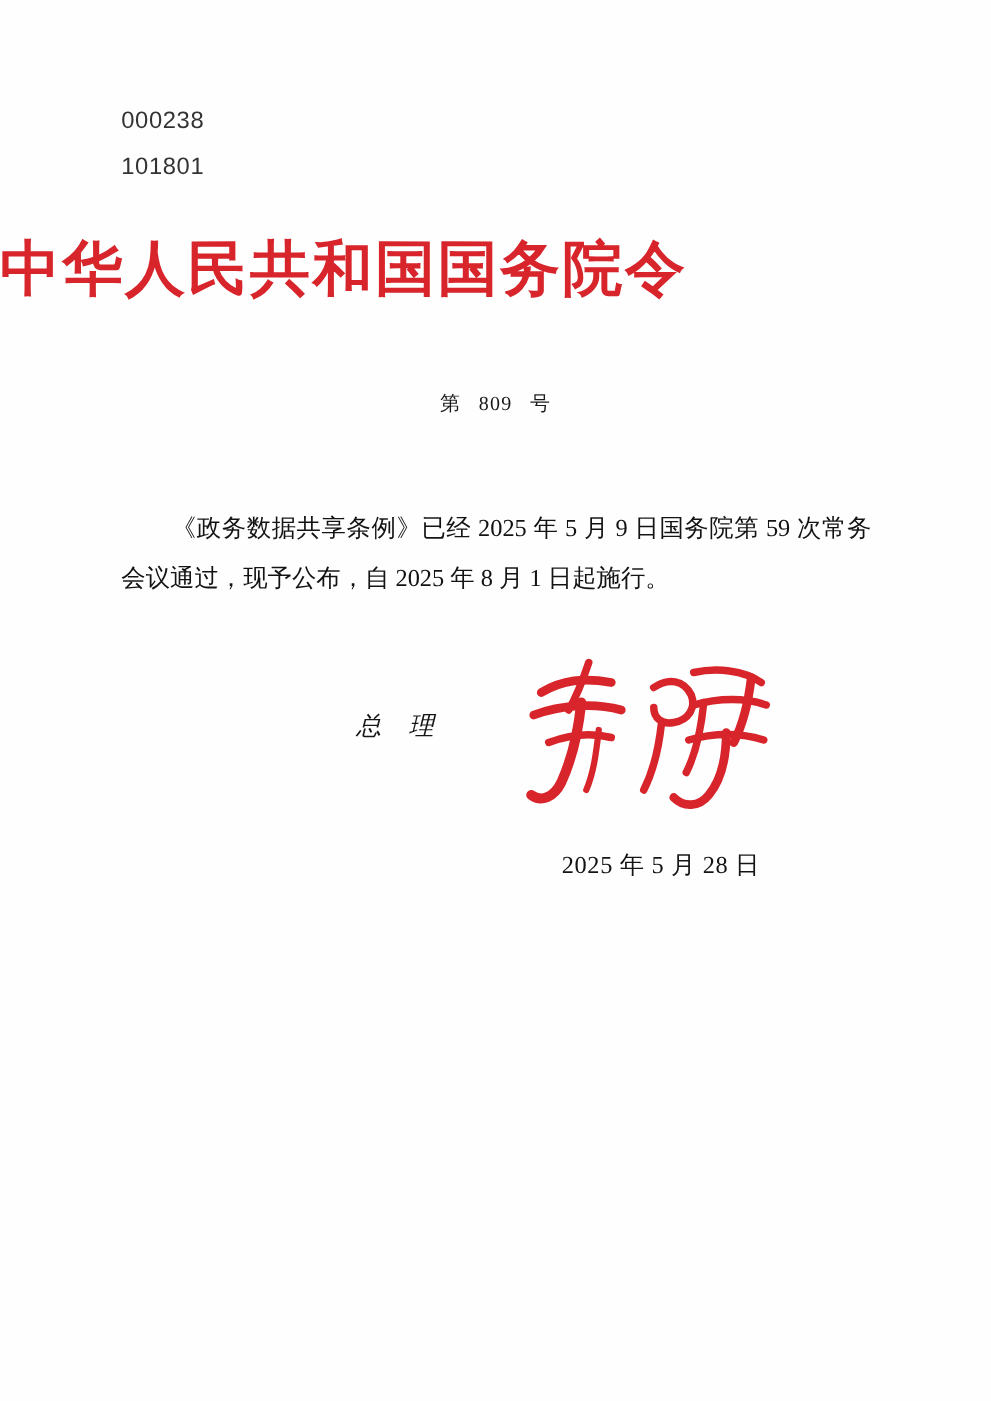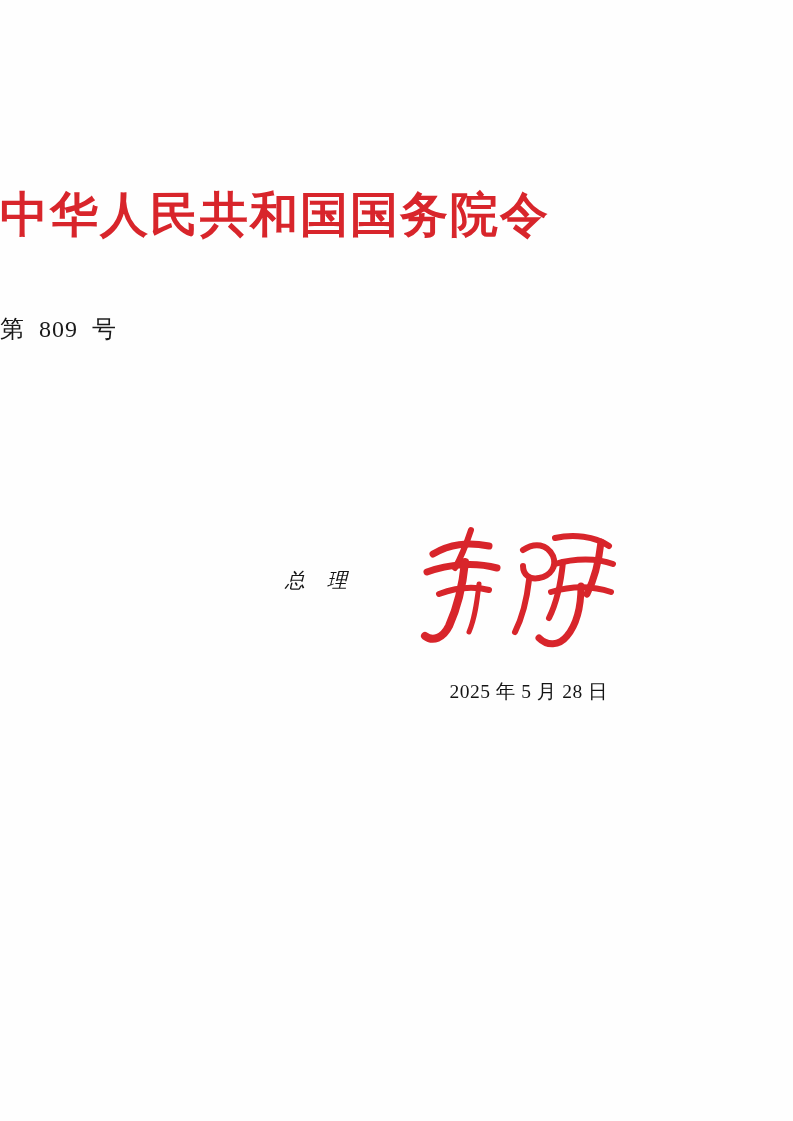--- a/index.html
+++ b/index.html
@@ -50,21 +50,22 @@
     letter-spacing: 2px;
     white-space: nowrap;
   }
 
   
   .order-no {
     position: absolute;
     left: 0;
     right: 0;
     top: 313px;
-    font-size: 24px;
+    text-align: center;
+    font-size: 16px;
     letter-spacing: 1px;
     color: #1a1a1a;
   }
   .order-no .gap {
     display: inline-block;
     width: 14px;
   }
 
   
   .body-text {
@@ -122,27 +123,32 @@
     letter-spacing: 0.5px;
     color: #141414;
     padding-left: 36px;
   }
 </style>
 </head>
 <body>
 
 <div class="page">
 
+  <div class="doc-numbers">
+    <div>000238</div>
+    <div>101801</div>
+  </div>
 
   <div class="doc-title">中华人民共和国国务院令</div>
 
   <div class="order-no">
     <span>第</span><span class="gap"></span><span>809</span><span class="gap"></span><span>号</span>
   </div>
 
+  <div class="body-text"><span class="indent"></span><span>《政务数据共享条例》已经 2025 年 5 月 9 日国务院第 59 次常务会议通过，现予公布，自 2025 年 8 月 1 日起施行。</span></div>
 
   <div class="signature-row">
     <div class="premier-label">
       <span>总　理</span>
     </div>
 
     <svg class="signature" viewBox="0 0 230 140" aria-hidden="true">
       <g fill="none" stroke="#d8252b" stroke-linecap="round" stroke-linejoin="round">
 
         <path d="M28 34 C45 24, 62 22, 84 26" stroke-width="7"></path>

